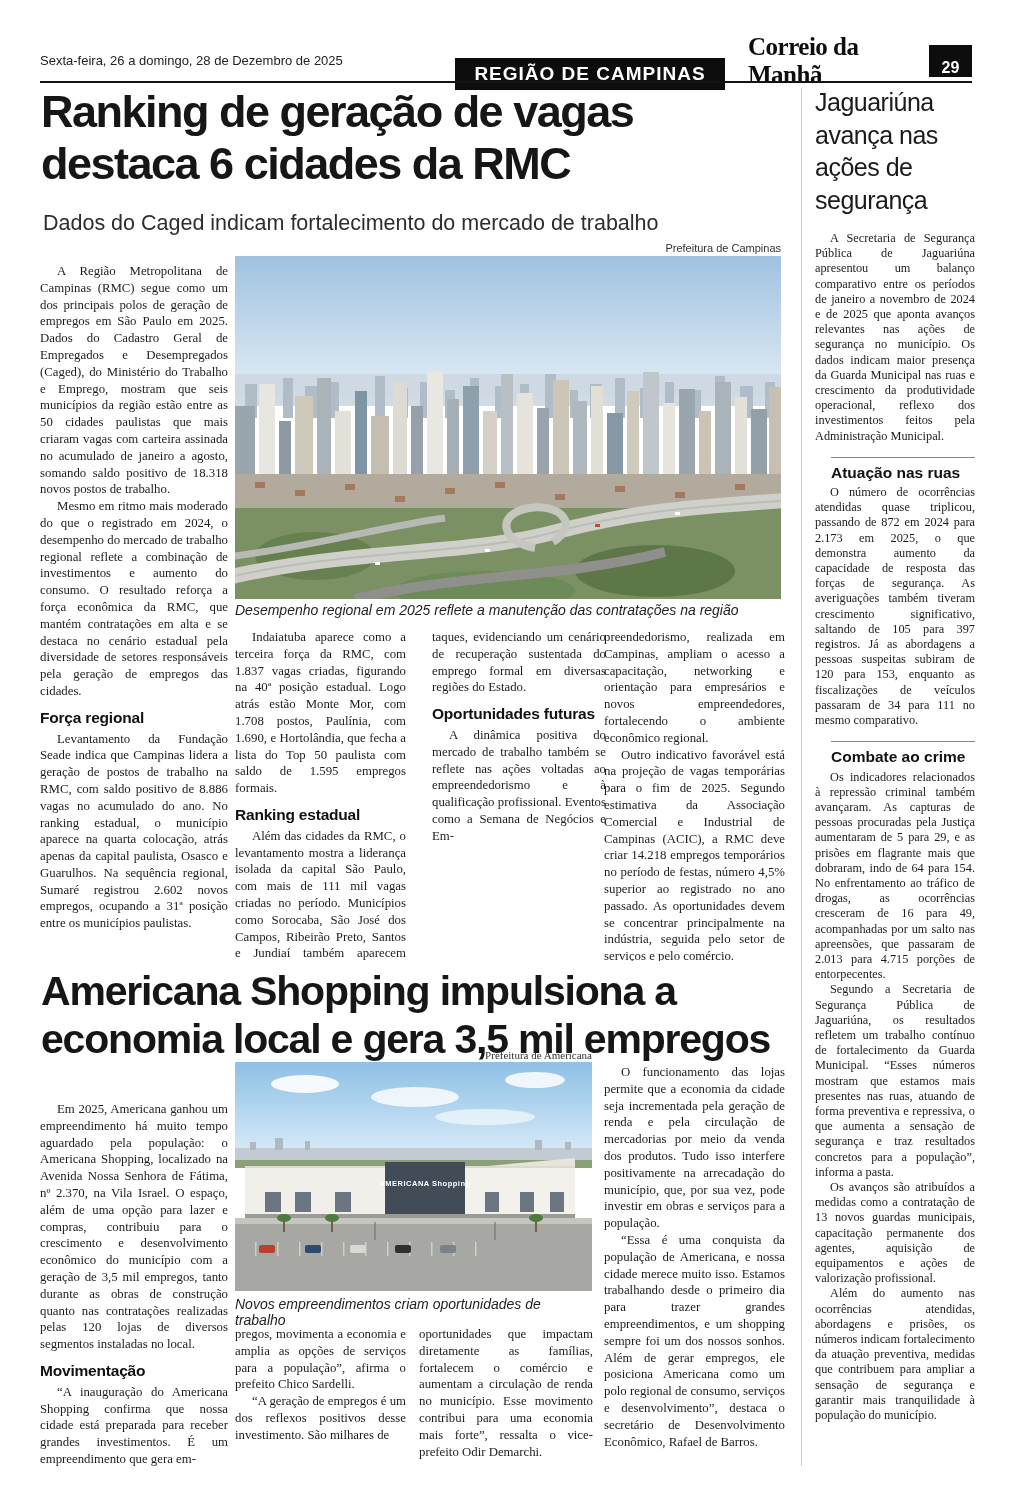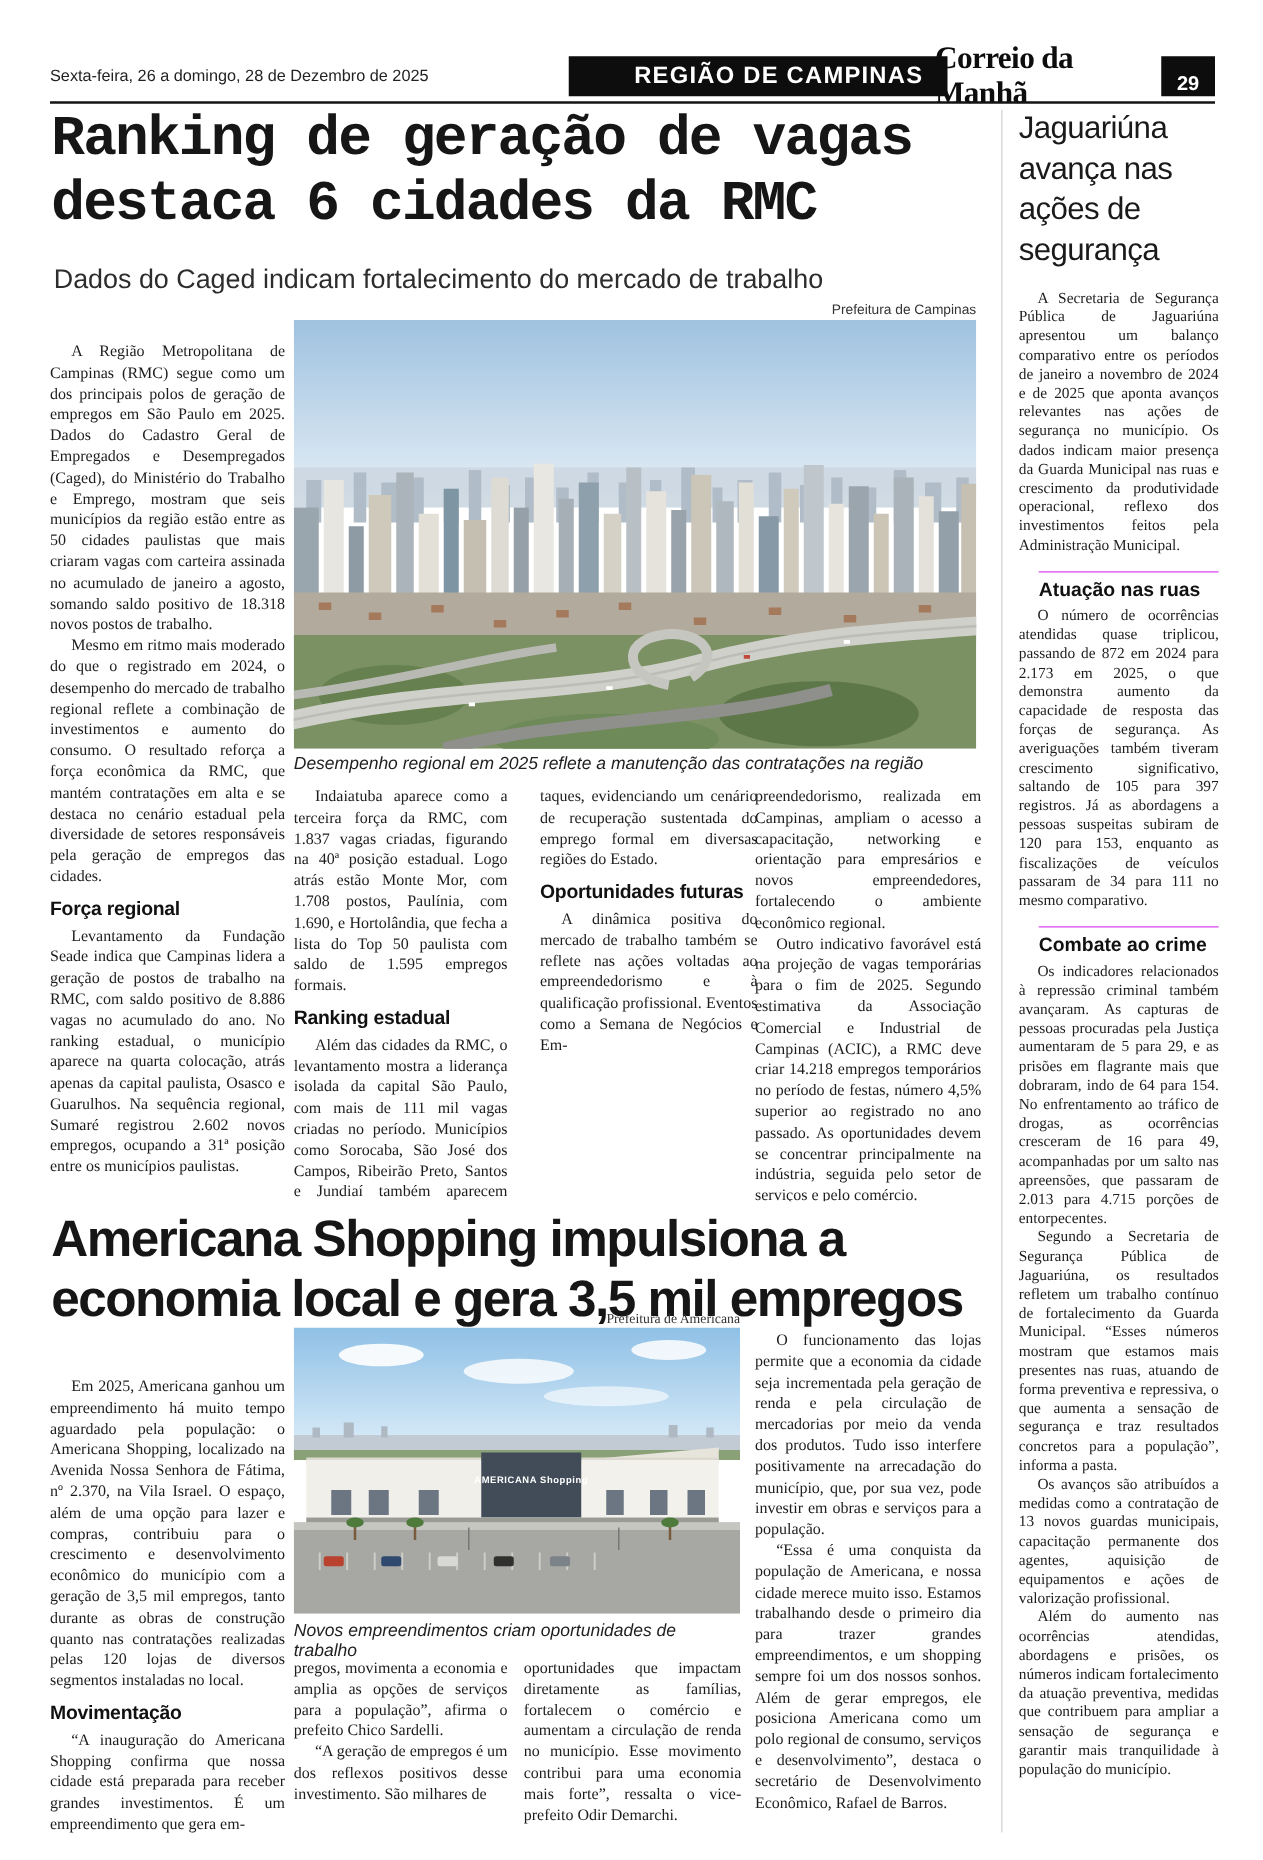--- a/index.html
+++ b/index.html
@@ -3,31 +3,31 @@
 <meta charset="utf-8">
 <style>
   html,body{margin:0;padding:0;}
   body{
     width:1010px;height:1488px;position:relative;background:#ffffff;
     font-family:"Liberation Serif", serif;color:#1c1c1c;overflow:hidden;
   }
   .abs{position:absolute;}
   
   .date{left:40px;top:53px;font-family:"Liberation Sans",sans-serif;font-size:13px;color:#222;}
-  .section-box{left:455px;top:45px;width:270px;height:32px;background:#0d0d0d;color:#fff;
+  .section-box{left:455px;top:58px;width:270px;height:32px;background:#0d0d0d;color:#fff;
     font-family:"Liberation Sans",sans-serif;font-weight:700;font-size:19px;letter-spacing:1px;
-    display:flex;align-items:center;justify-content:center;padding-left:33px;}
+    display:flex;align-items:center;justify-content:center;}
   .masthead{left:748px;top:45px;width:176px;height:32px;display:flex;align-items:center;justify-content:flex-end;
     font-family:"Liberation Serif",serif;font-weight:700;font-size:25px;letter-spacing:-0.5px;color:#0d0d0d;}
   .pagenum-box{left:929px;top:45px;width:43px;height:32px;background:#0d0d0d;color:#fff;
     font-family:"Liberation Sans",sans-serif;font-weight:700;font-size:16px;
     display:flex;align-items:flex-end;justify-content:center;}
   .header-rule{left:40px;top:81px;width:932px;height:2px;background:#141414;}
   
-  .a1-headline{left:41px;top:86px;width:745px;font-family:Liberation Mono, monospace;font-weight:700;
+  .a1-headline{left:41px;top:86px;width:745px;font-family:Liberation Sans, sans-serif;font-weight:700;
     font-size:45px;line-height:1.15;letter-spacing:-1.5px;color:#161616;}
   .a1-subhead{left:43px;top:211px;width:740px;font-family:"Liberation Sans",sans-serif;
     font-size:21.5px;color:#2d2d2d;}
   .a2-headline{left:41px;top:968px;width:755px;font-family:"Liberation Sans",sans-serif;font-weight:700;
     font-size:41px;line-height:1.16;letter-spacing:-1.2px;color:#161616;}
   
   .credit{font-family:"Liberation Sans",sans-serif;font-size:11px;color:#333;text-align:right;}
   .credit1{left:235px;top:242px;width:546px;}
   .credit2{left:235px;top:1049px;width:357px;font-family:Liberation Serif, serif;}
   .caption{font-family:"Liberation Sans",sans-serif;font-style:italic;font-size:14px;color:#1f1f1f;}
@@ -36,21 +36,21 @@
   .photo1{left:235px;top:256px;width:546px;height:343px;}
   .photo2{left:235px;top:1062px;width:357px;height:229px;}
   .photo1 svg,.photo2 svg{display:block;width:100%;height:100%;}
   
   .col{overflow:hidden;}
   .bt{font-size:12.8px;line-height:16.8px;text-align:justify;hyphens:auto;}
   .bt p{margin:0;}
   .bt p.ind{text-indent:17px;}
   .sh{font-family:"Liberation Sans",sans-serif;font-weight:700;font-size:15.5px;letter-spacing:-0.2px;
     color:#111;margin:10px 0 4px 0;}
-  .a1c1{left:40px;top:273px;width:188px;height:702px;}
+  .a1c1{left:40px;top:263px;width:188px;height:702px;}
   .a1c2{left:235px;top:629px;width:171px;height:332px;}
   .a1c3{left:432px;top:629px;width:174px;height:332px;}
   .a1c4{left:604px;top:629px;width:181px;height:332px;}
   .a2c1{left:40px;top:1066px;width:188px;height:400px;margin-top:35px;}
   .a2c2{left:235px;top:1326px;width:171px;height:142px;}
   .a2c3{left:419px;top:1326px;width:174px;height:142px;}
   .a2c4{left:604px;top:1064px;width:181px;height:408px;}
   
   .vdivider{left:801px;top:88px;width:1px;height:1378px;background:#cfcfcf;}
   .sidebar{left:815px;top:86px;width:160px;height:1384px;overflow:hidden;}

